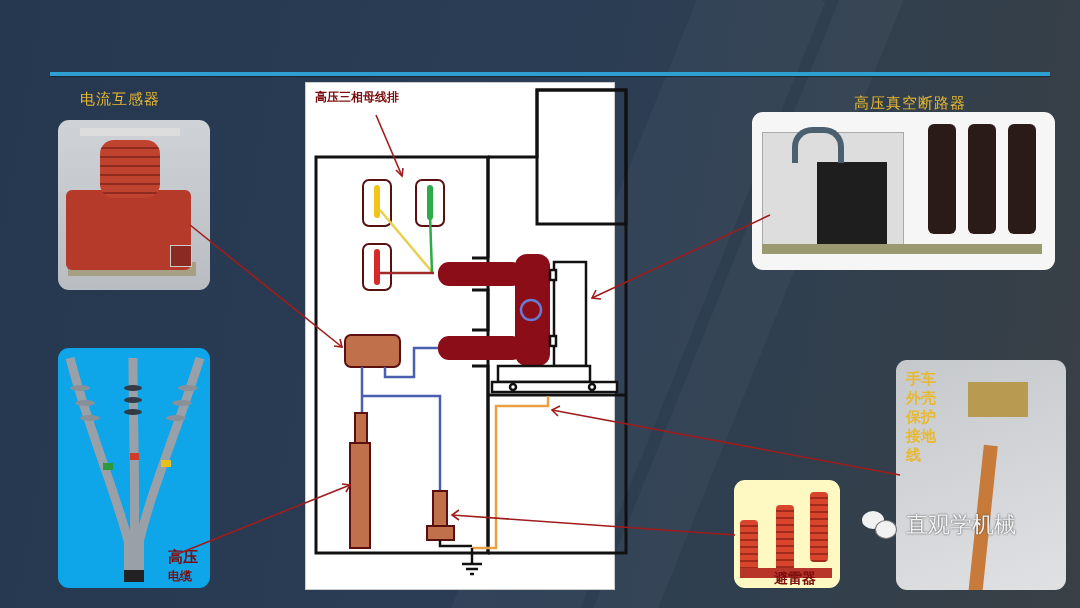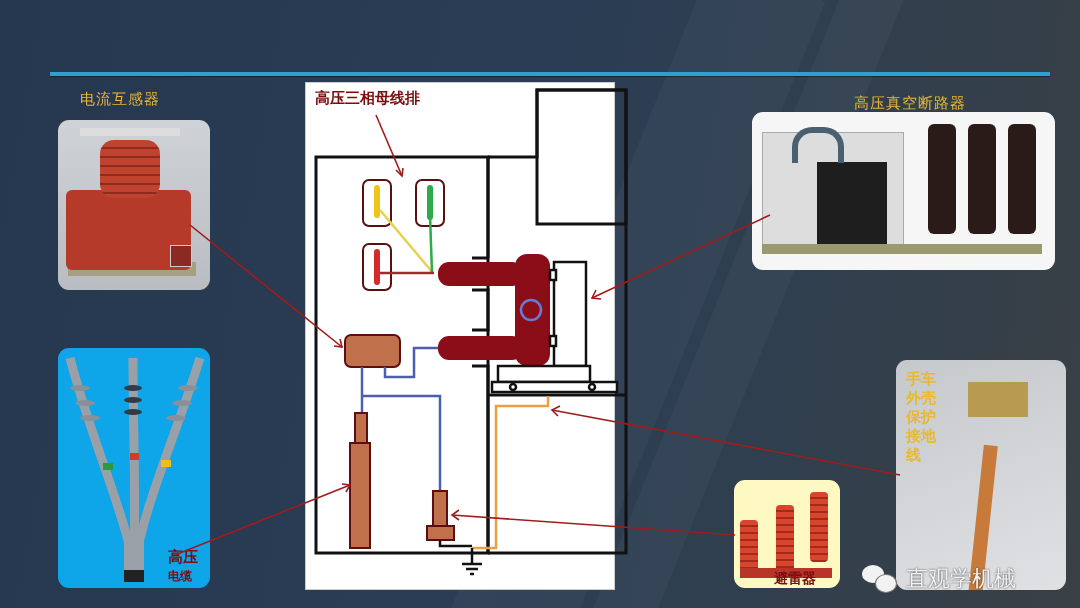--- a/index.html
+++ b/index.html
@@ -53,21 +53,21 @@
       <ellipse cx="75" cy="40" rx="9" ry="3"></ellipse>
         <ellipse cx="75" cy="52" rx="9" ry="3"></ellipse>
         <ellipse cx="75" cy="64" rx="9" ry="3"></ellipse>
     </g>
   </svg>
   <div class="dark-red" style="position:absolute;left:110px;top:200px;font-size:15px;">高压</div>
   <div class="dark-red" style="position:absolute;left:110px;top:220px;font-size:12px;">电缆</div>
 </div>
 
 <div style="position:absolute;left:305px;top:82px;width:308px;height:506px;background:#fff;border:1px solid #ccc;">
-  <div class="dark-red" style="position:absolute;left:9px;top:6px;font-size:15px;">高压三相母线排</div>
+  <div class="dark-red" style="position:absolute;left:9px;top:6px;font-size:12px;">高压三相母线排</div>
 </div>
 
 <div class="label-gold" style="left:854px;top:94px;">高压真空断路器</div>
 <div class="photo" style="left:752px;top:112px;width:303px;height:158px;background:#f6f6f6;">
   <div style="position:absolute;left:10px;top:20px;width:140px;height:115px;background:#ddd;border:1px solid #aaa;"></div>
   <div style="position:absolute;left:65px;top:50px;width:70px;height:85px;background:#1e1e1e;"></div>
   <div style="position:absolute;left:40px;top:15px;width:40px;height:30px;border:6px solid #4a6070;border-bottom:none;border-radius:20px 20px 0 0;"></div>
   <div style="position:absolute;left:168px;top:12px;width:125px;height:120px;">
     <div style="position:absolute;left:8px;top:0;width:28px;height:110px;background:#2a1a18;border-radius:6px;"></div>
     <div style="position:absolute;left:48px;top:0;width:28px;height:110px;background:#2a1a18;border-radius:6px;"></div>
@@ -89,21 +89,21 @@
 </div>
 
 <div class="photo" style="left:734px;top:480px;width:106px;height:108px;background:#fef9c3;">
   <div style="position:absolute;left:6px;top:40px;width:18px;height:58px;background:repeating-linear-gradient(#d9442c 0 5px,#a02a1c 5px 7px);border-radius:4px;"></div>
   <div style="position:absolute;left:42px;top:25px;width:18px;height:70px;background:repeating-linear-gradient(#d9442c 0 5px,#a02a1c 5px 7px);border-radius:4px;"></div>
   <div style="position:absolute;left:76px;top:12px;width:18px;height:70px;background:repeating-linear-gradient(#d9442c 0 5px,#a02a1c 5px 7px);border-radius:4px;"></div>
   <div style="position:absolute;left:6px;top:88px;width:92px;height:10px;background:#b8352a;"></div>
   <div class="dark-red" style="position:absolute;left:40px;top:90px;font-size:14px;">避雷器</div>
 </div>
 
-<div style="position:absolute;left:862px;top:564px;display:flex;align-items:center;">
+<div style="position:absolute;left:862px;top:510px;display:flex;align-items:center;">
   <span style="position:relative;width:38px;height:28px;display:inline-block;">
     <span style="position:absolute;left:0;top:0;width:22px;height:18px;background:#f2f2f2;border-radius:50%;"></span>
     <span style="position:absolute;left:13px;top:9px;width:20px;height:17px;background:#f2f2f2;border-radius:50%;border:1px solid #777;"></span>
   </span>
   <span style="color:#f2f2f2;font-size:22px;margin-left:6px;text-shadow:0 0 2px #333;">直观学机械</span>
 </div>
 
 <svg width="1080" height="608">
   <g fill="none" stroke="#111" stroke-width="3">
     <rect x="316" y="157" width="172" height="396"></rect>

